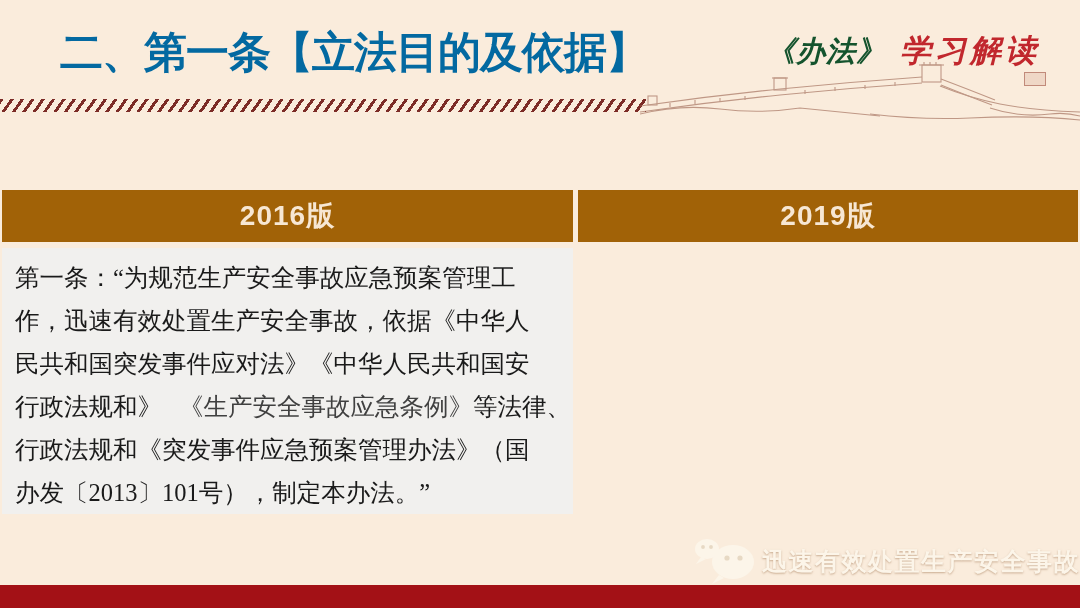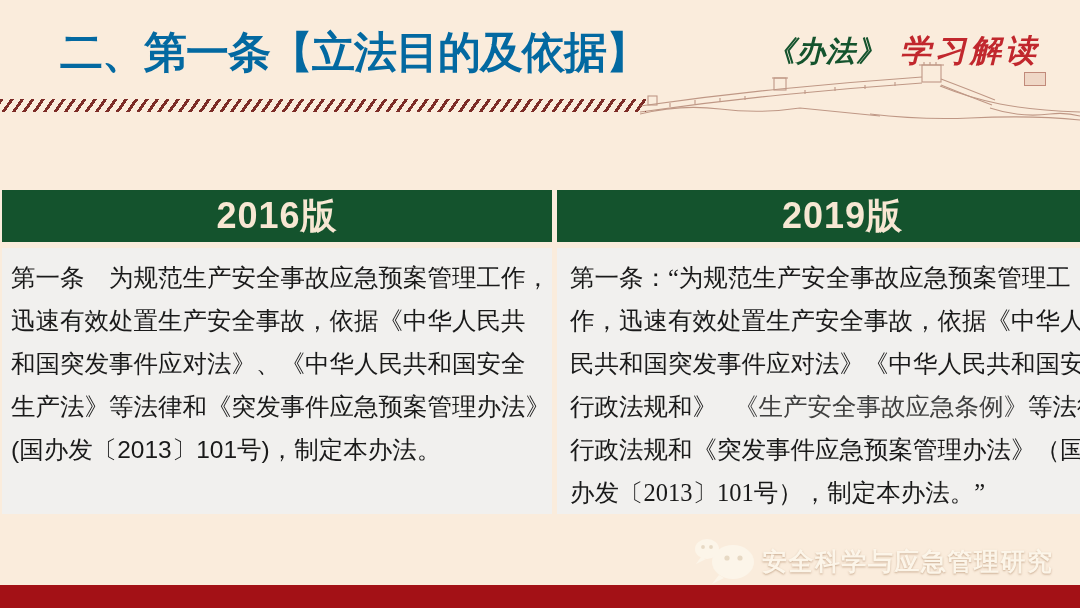--- a/index.html
+++ b/index.html
@@ -37,22 +37,22 @@
     background:rgba(190,120,100,0.18);
   }
 
   
   .cmp {
     position:absolute; left:2px; top:190px; width:1076px;
     display:grid; grid-template-columns:1fr 1fr;
     column-gap:5px; row-gap:6px;
   }
   .hd {
-    height:52px; background:#14532d; color:#F7E7D3;
-    font-size:36px; font-weight:bold;
+    height:52px; background:#a16207; color:#F7E7D3;
+    font-size:28px; font-weight:bold;
     display:flex; align-items:center; justify-content:center;
     letter-spacing:1px;
   }
   .bd {
     background:#F1F0EE; height:266px; color:#1A1A1A;
     font-size:24.5px; line-height:43px; padding-top:8px;
   }
   .bd-left  { padding-left:9px;  padding-right:2px; font-family:"Liberation Sans", sans-serif; }
   .bd-right { padding-left:13px; padding-right:2px; font-family:"Liberation Serif", serif; }
   .ln { white-space:nowrap; }
@@ -113,27 +113,20 @@
       <path d="M301,29 Q328,40 352,49"></path>
     </g>
   </svg>
 
   <div class="seal"></div>
 
   <div class="cmp">
     <div class="hd">2016版</div>
     <div class="hd">2019版</div>
 
-    <div class="bd bd-left">
-      <div class="ln">第一条　为规范生产安全事故应急预案管理工作，</div>
-      <div class="ln">迅速有效处置生产安全事故，依据《中华人民共</div>
-      <div class="ln">和国突发事件应对法》、《中华人民共和国安全</div>
-      <div class="ln">生产法》等法律和《突发事件应急预案管理办法》</div>
-      <div class="ln">(国办发〔2013〕101号)，制定本办法。</div>
-    </div>
 
     <div class="bd bd-right">
       <div class="ln">第一条：“为规范生产安全事故应急预案管理工</div>
       <div class="ln">作，迅速有效处置生产安全事故，依据《中华人</div>
       <div class="ln">民共和国突发事件应对法》《中华人民共和国安</div>
       <div class="ln">
         <span>行政法规和》</span><span class="red-law">《生产安全事故应急条例》</span><span>等法律、</span>
       </div>
       <div class="ln">行政法规和《突发事件应急预案管理办法》（国</div>
       <div class="ln">办发〔2013〕101号），制定本办法。”</div>
@@ -144,18 +137,18 @@
     <svg class="wx" viewBox="0 0 66 50" xmlns="http://www.w3.org/2000/svg">
       <ellipse cx="41" cy="26" rx="21" ry="17" fill="#FCF5E9"></ellipse>
       <path d="M27 39 L20 48 L32 42 Z" fill="#FCF5E9"></path>
       <circle cx="35" cy="22" r="2.6" fill="#E7D9C4"></circle>
       <circle cx="48" cy="22" r="2.6" fill="#E7D9C4"></circle>
       <ellipse cx="15" cy="13" rx="12" ry="10" fill="#FCF5E9"></ellipse>
       <path d="M9 21 L4 28 L14 23 Z" fill="#FCF5E9"></path>
       <circle cx="11" cy="11" r="1.9" fill="#E7D9C4"></circle>
       <circle cx="19" cy="11" r="1.9" fill="#E7D9C4"></circle>
     </svg>
-    <span class="wm-text">安全科学与应急管理研究</span>
+    <span class="wm-text">迅速有效处置生产安全事故</span>
   </div>
 
   <div class="bottom-bar"></div>
 
 </div>
 
 </body></html>

